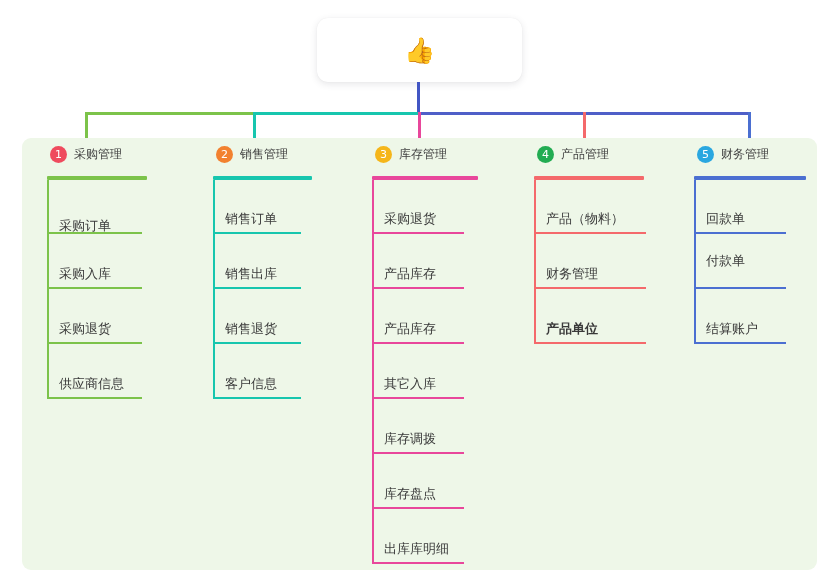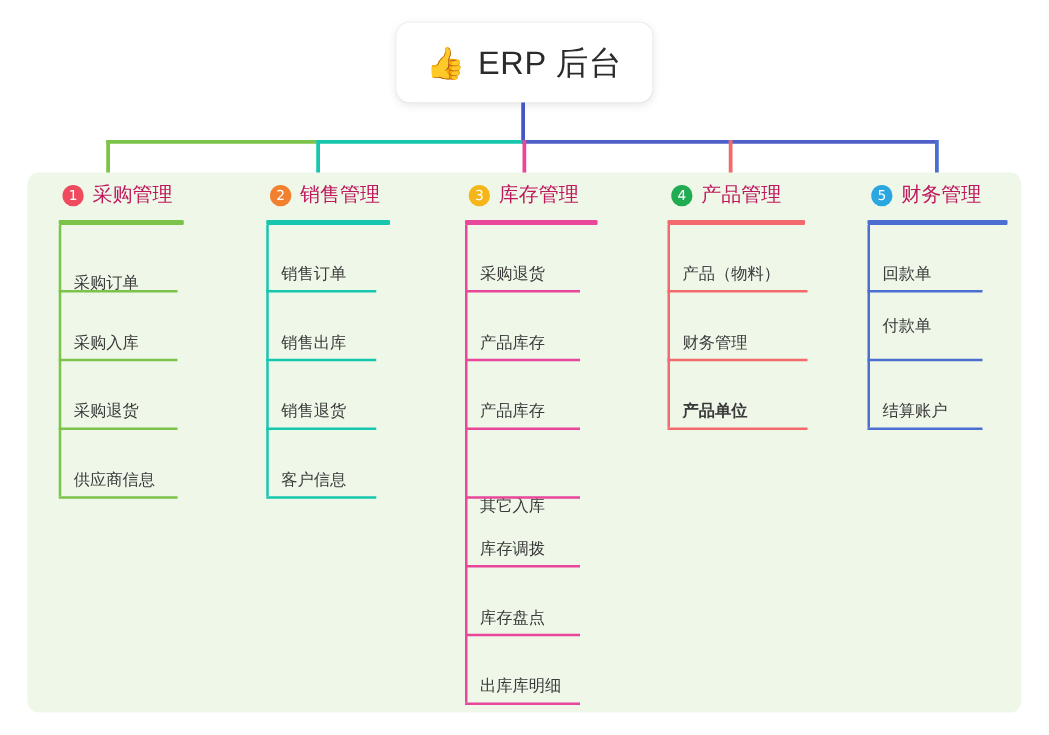--- a/index.html
+++ b/index.html
@@ -32,34 +32,33 @@
   }
   .col-head{
     position:absolute;top:8px;left:0;
     display:flex;align-items:center;gap:7px;white-space:nowrap;
   }
   .badge{
     width:17px;height:17px;border-radius:50%;
     color:#fff;font-size:11px;line-height:17px;text-align:center;
     font-family:"DejaVu Sans",sans-serif;flex:0 0 auto;
   }
-  .col-title{font-size:16px;color:#be185d;}
+  .col-title{font-size:12px;color:#404040;}
   .head-rule{position:absolute;height:4px;border-radius:1px;}
   .spine{position:absolute;width:2px;}
   .item{position:absolute;white-space:nowrap;font-size:13px;color:#3a3a3a;}
   .item-rule{position:absolute;height:1.6px;}
 </style>
 </head>
 <body>
 
 <div id="stage">
 
   <div class="root-card">
     <span class="root-emoji">👍</span>
-    <span class="root-title">ERP 后台</span>
   </div>
 
   <div id="connectors">
       <div class="ln" style="left: 417px; top: 82px; width: 3px; height: 33px; background: rgb(66, 86, 196);"></div>
       <div class="ln" style="left: 85px; top: 112px; width: 168px; height: 3px; background: rgb(124, 195, 74);"></div>
       <div class="ln" style="left: 253px; top: 112px; width: 167px; height: 3px; background: rgb(23, 198, 174);"></div>
       <div class="ln" style="left: 418px; top: 112px; width: 330px; height: 3px; background: rgb(79, 95, 200);"></div>
       <div class="ln" style="left: 85px; top: 112px; width: 3px; height: 34px; background: rgb(124, 195, 74);"></div>
       <div class="ln" style="left: 253px; top: 112px; width: 3px; height: 34px; background: rgb(23, 198, 174);"></div>
       <div class="ln" style="left: 418px; top: 112px; width: 3px; height: 34px; background: rgb(232, 71, 155);"></div>
@@ -103,21 +102,21 @@
         <span class="col-title">库存管理</span>
       </div>
       <div class="head-rule" style="left: 372px; top: 176px; width: 106px; background: rgb(232, 71, 155);"></div>
       <div class="spine" style="left: 372px; top: 180px; height: 382px; background: rgb(232, 71, 155);"></div>
       <div class="item" style="left: 384px; top: 210px;">采购退货</div>
       <div class="item-rule" style="left: 372px; top: 232px; width: 92px; background: rgb(232, 71, 155);"></div>
       <div class="item" style="left: 384px; top: 265px;">产品库存</div>
       <div class="item-rule" style="left: 372px; top: 287px; width: 92px; background: rgb(232, 71, 155);"></div>
       <div class="item" style="left: 384px; top: 320px;">产品库存</div>
       <div class="item-rule" style="left: 372px; top: 342px; width: 92px; background: rgb(232, 71, 155);"></div>
-      <div class="item" style="left: 384px; top: 396px; text-align: center;">其它入库</div>
+      <div class="item" style="left: 384px; top: 375px; text-align: center;">其它入库</div>
       <div class="item-rule" style="left: 372px; top: 397px; width: 92px; background: rgb(232, 71, 155);"></div>
       <div class="item" style="left: 384px; top: 430px;">库存调拨</div>
       <div class="item-rule" style="left: 372px; top: 452px; width: 92px; background: rgb(232, 71, 155);"></div>
       <div class="item" style="left: 384px; top: 485px;">库存盘点</div>
       <div class="item-rule" style="left: 372px; top: 507px; width: 92px; background: rgb(232, 71, 155);"></div>
       <div class="item" style="left: 384px; top: 540px;">出库库明细</div>
       <div class="item-rule" style="left: 372px; top: 562px; width: 92px; background: rgb(232, 71, 155);"></div>
       <div class="col-head" style="left: 537px; top: 146px; position: absolute;">
         <span class="badge" style="background: rgb(34, 172, 82);">4</span>
         <span class="col-title">产品管理</span>

